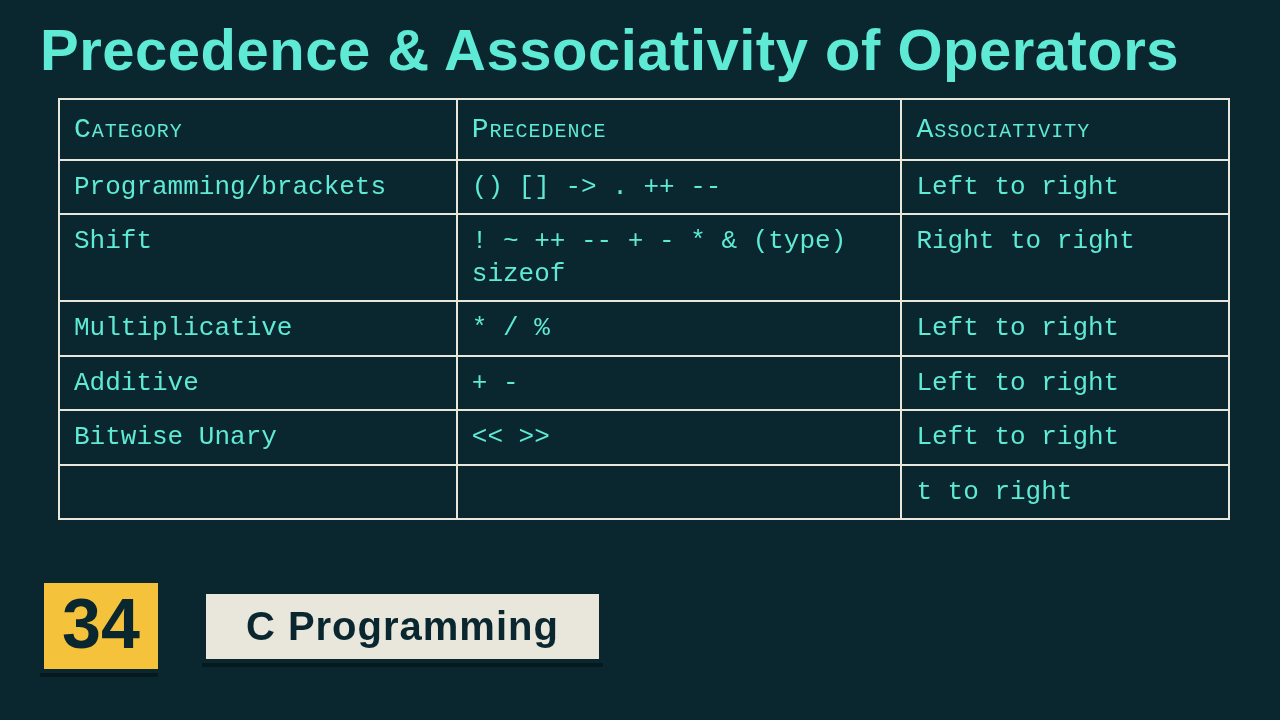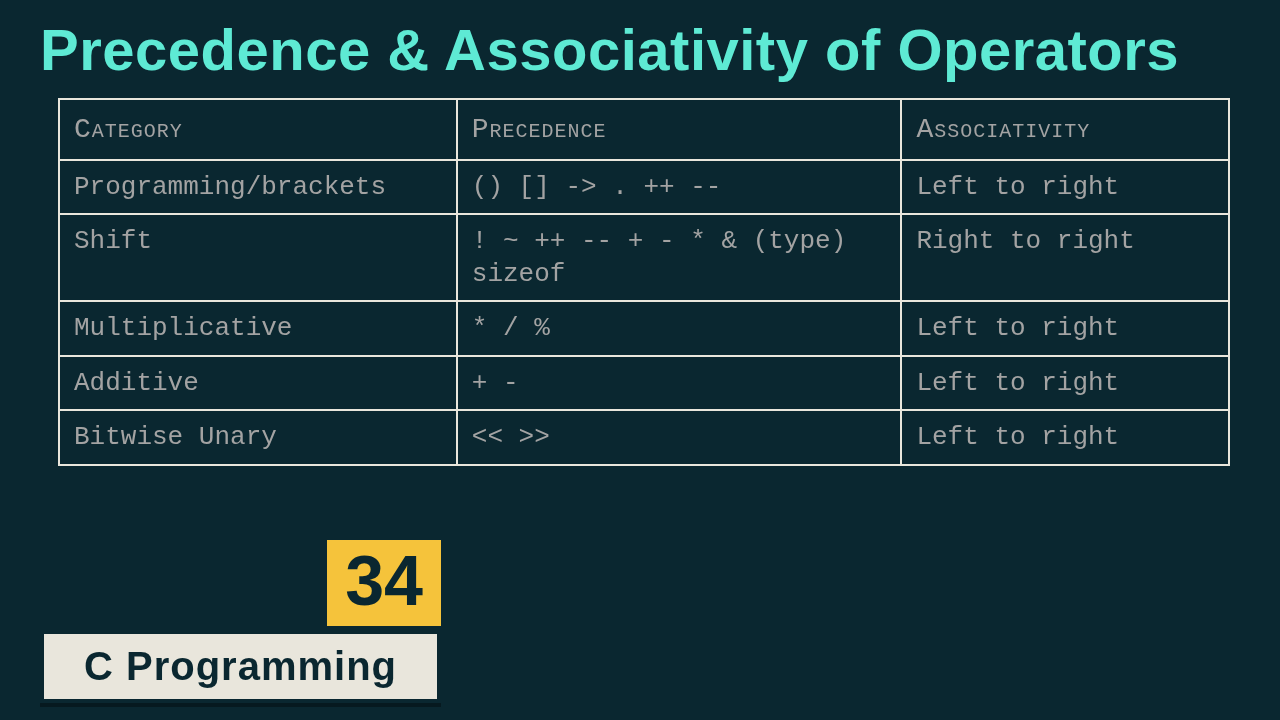--- a/index.html
+++ b/index.html
@@ -19,21 +19,21 @@
     padding: 18px 40px 8px 40px;
     letter-spacing: 0.5px;
   }
   .table-wrap {
     margin: 8px 50px 0 58px;
   }
   table {
     width: 100%;
     border-collapse: collapse;
     font-family: "Courier New", Courier, monospace;
-    color: #a3a3a3;
+    color: #5eead4;
   }
   th, td {
     border: 2px solid #e9e6dc;
     text-align: left;
     vertical-align: top;
     padding: 10px 14px;
     font-size: 26px;
     line-height: 1.25;
   }
   th {
@@ -44,25 +44,24 @@
     padding-top: 12px;
     padding-bottom: 12px;
   }
   col.c1 { width: 34%; }
   col.c2 { width: 38%; }
   col.c3 { width: 28%; }
 
   .badge {
     position: absolute;
     left: 40px;
-    bottom: 17px;
+    bottom: 47px;
     display: flex;
-    align-items: flex-end;
+    align-items: center;
     filter: drop-shadow(0 4px 0 rgba(0,0,0,0.35));
-    flex-direction: column;
   }
   .badge-num {
     background: #f5c33b;
     color: #0a2730;
     font-family: "Arial Black", Arial, sans-serif;
     font-weight: 900;
     font-size: 70px;
     line-height: 1;
     padding: 6px 18px 10px 18px;
     border: 4px solid #0a2730;
@@ -74,20 +73,21 @@
     background: #e9e6dc;
     color: #0a2730;
     font-family: "Arial Black", Arial, sans-serif;
     font-weight: 900;
     font-size: 40px;
     padding: 10px 40px;
     border: 4px solid #0a2730;
     display: flex;
     align-items: center;
     letter-spacing: 1px;
+    margin-left: 44px;
   }
 </style>
 </head>
 <body>
 
 <div class="title">Precedence &amp; Associativity of Operators</div>
 
 <div class="table-wrap">
   <table>
     <colgroup>
@@ -121,20 +121,25 @@
       <tr>
         <td>Additive</td>
         <td>+ -</td>
         <td>Left to right</td>
       </tr>
       <tr>
         <td>Bitwise Unary</td>
         <td>&lt;&lt; &gt;&gt;</td>
         <td>Left to right</td>
       </tr>
+      <tr>
+        <td></td>
+        <td></td>
+        <td>t to right</td>
+      </tr>
     </tbody>
   </table>
 </div>
 
 <div class="badge">
   <div class="badge-num">34</div>
   <div class="badge-label">C Programming</div>
 </div>
 
 </body></html>

